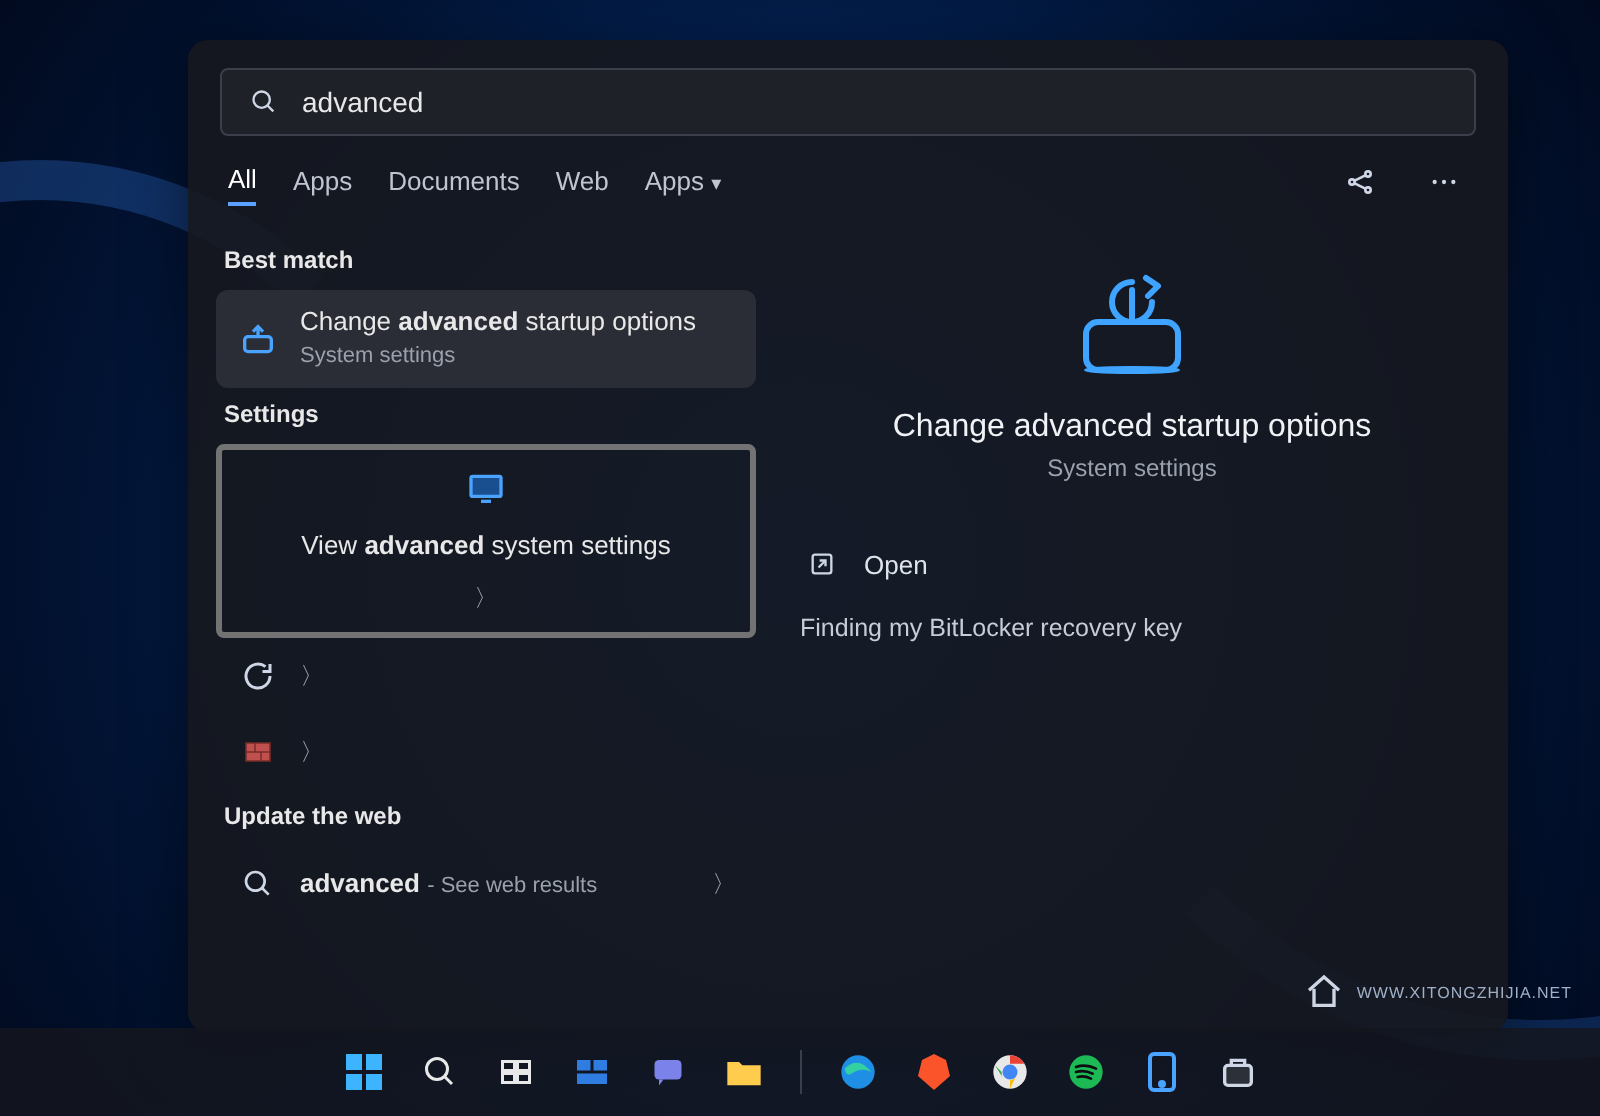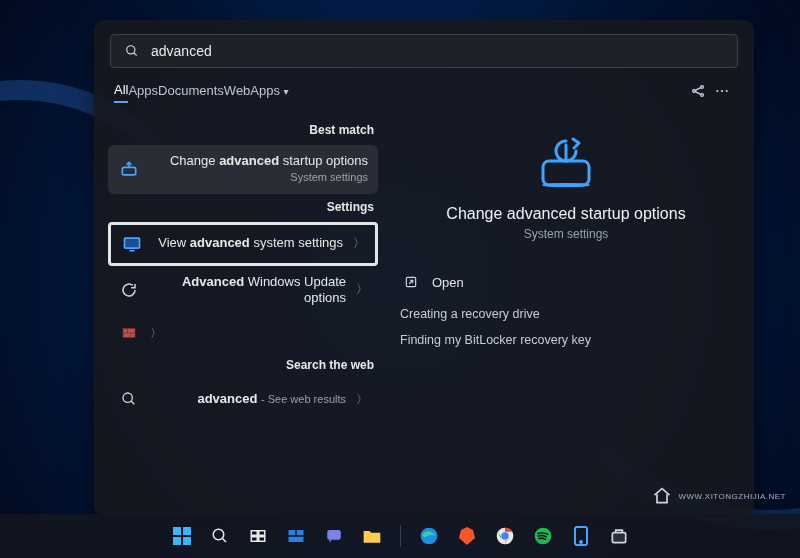--- a/index.html
+++ b/index.html
@@ -26,41 +26,41 @@
   .search-box {
     display:flex; align-items:center; gap:8px;
     background:#1e2128; border:1px solid #3a3f4a; border-radius:4px;
     padding:6px 10px; height:34px;
   }
   .search-box input {
     flex:1; background:transparent; border:none; outline:none; color:#e8e8e8;
     font-size:14px;
   }
   .tabs-row {
-    display:flex; align-items:center; padding:0 20px 10px;
+    display:flex; align-items:center; gap:18px; padding:0 20px 10px;
     font-size:13px; color:#bfc5d0;
   }
   .tabs-row .tab { cursor:pointer; padding:4px 0; }
   .tabs-row .tab.active { color:#fff; border-bottom:2px solid #5aa0ff; }
   .tabs-row .spacer { flex:1; }
   .iconbtn { width:24px; height:24px; display:flex; align-items:center; justify-content:center; color:#cfd7e6; }
 
   .body-cols { display:flex; flex:1; overflow:hidden; }
-  .left-col { width:292px; padding:4px 8px 8px 14px; overflow:hidden;text-align:right; }
+  .left-col { width:292px; padding:4px 8px 8px 14px; overflow:hidden; }
   .right-col { flex:1; padding:14px 18px 8px 10px; display:flex; flex-direction:column; align-items:stretch; }
 
   .section-label { font-size:12px; font-weight:600; color:#e8e8e8; margin:6px 4px 8px; }
   .result {
     display:flex; align-items:center; gap:10px; padding:8px 10px; border-radius:6px;
     font-size:13px; color:#e8e8e8; position:relative;
   }
   .result .txt { flex:1; line-height:1.25; }
   .result .sub { font-size:11px; color:#9aa1ad; }
   .result.selected { background:#2a2d35; }
-  .result.highlight-box { border:3px solid #e5e5e5; border-radius:4px; }
+  .result.highlight-box { border:3px solid #737373; border-radius:4px;flex-direction:column; }
   .chev { color:#9aa1ad; font-size:12px; }
   .ricon { width:22px; height:22px; display:flex; align-items:center; justify-content:center; }
 
   .preview-icon { align-self:center; margin-top:8px; }
   .preview-title { text-align:center; font-size:16px; margin-top:14px; color:#f0f2f6; }
   .preview-sub { text-align:center; font-size:12px; color:#9aa1ad; margin-top:4px; margin-bottom:22px;}
   .action-row { display:flex; align-items:center; gap:10px; font-size:13px; color:#dfe3ea; padding:8px 4px; }
   .quick-label { font-size:12px; font-weight:600; color:#e8e8e8; margin:14px 4px 8px; }
   .quick-link { font-size:12.5px; color:#c7ccd6; padding:6px 4px; }
 
@@ -149,40 +149,37 @@
         <span class="chev">〉</span>
       </div>
 
       <div class="result">
         <span class="ricon">
           <svg width="18" height="18" viewBox="0 0 24 24" fill="none" stroke="#cfd7e6" stroke-width="2">
               <path d="M20 12a8 8 0 1 1-3-6.2"></path>
               <path d="M20 4v5h-5"></path>
             </svg>
         </span>
-        <span class="txt">
-          <b>Advanced</b><span> Windows Update options</span>
-        </span>
         <span class="chev">〉</span>
       </div>
 
       <div class="result">
         <span class="ricon">
           <svg width="18" height="18" viewBox="0 0 24 24" fill="none">
               <rect x="4" y="6" width="16" height="12" fill="#c0504d"></rect>
               <rect x="4" y="6" width="16" height="12" fill="none" stroke="#7a2d2a"></rect>
               <line x1="4" y1="12" x2="20" y2="12" stroke="#7a2d2a"></line>
               <line x1="10" y1="6" x2="10" y2="12" stroke="#7a2d2a"></line>
               <line x1="14" y1="12" x2="14" y2="18" stroke="#7a2d2a"></line>
             </svg>
         </span>
         <span class="chev">〉</span>
       </div>
 
-      <div class="section-label">Search the web</div>
+      <div class="section-label">Update the web</div>
       <div class="result">
         <span class="ricon">
           <svg width="16" height="16" viewBox="0 0 24 24" fill="none" stroke="#cfd7e6" stroke-width="2">
               <circle cx="10" cy="10" r="7"></circle>
               <line x1="20" y1="20" x2="15" y2="15"></line>
             </svg>
         </span>
         <span class="txt">
           <b>advanced</b> <span class="sub"> - See web results</span>
         </span>
@@ -207,21 +204,20 @@
         <span class="ricon">
           <svg width="14" height="14" viewBox="0 0 24 24" fill="none" stroke="#cfd7e6" stroke-width="2">
               <rect x="4" y="4" width="16" height="16" rx="2"></rect>
               <path d="M9 15 L15 9"></path>
               <path d="M10 9 h5 v5"></path>
             </svg>
         </span>
         <span>Open</span>
       </div>
 
-      <div class="quick-link">Creating a recovery drive</div>
       <div class="quick-link">Finding my BitLocker recovery key</div>
     </div>
   </div>
 </div>
 
 <div class="watermark">
   <svg class="house" viewBox="0 0 24 24" fill="none" stroke="#cfd7e6" stroke-width="2">
       <path d="M3 11 L12 3 L21 11"></path>
       <path d="M6 10 V20 H18 V10"></path>
     </svg>

